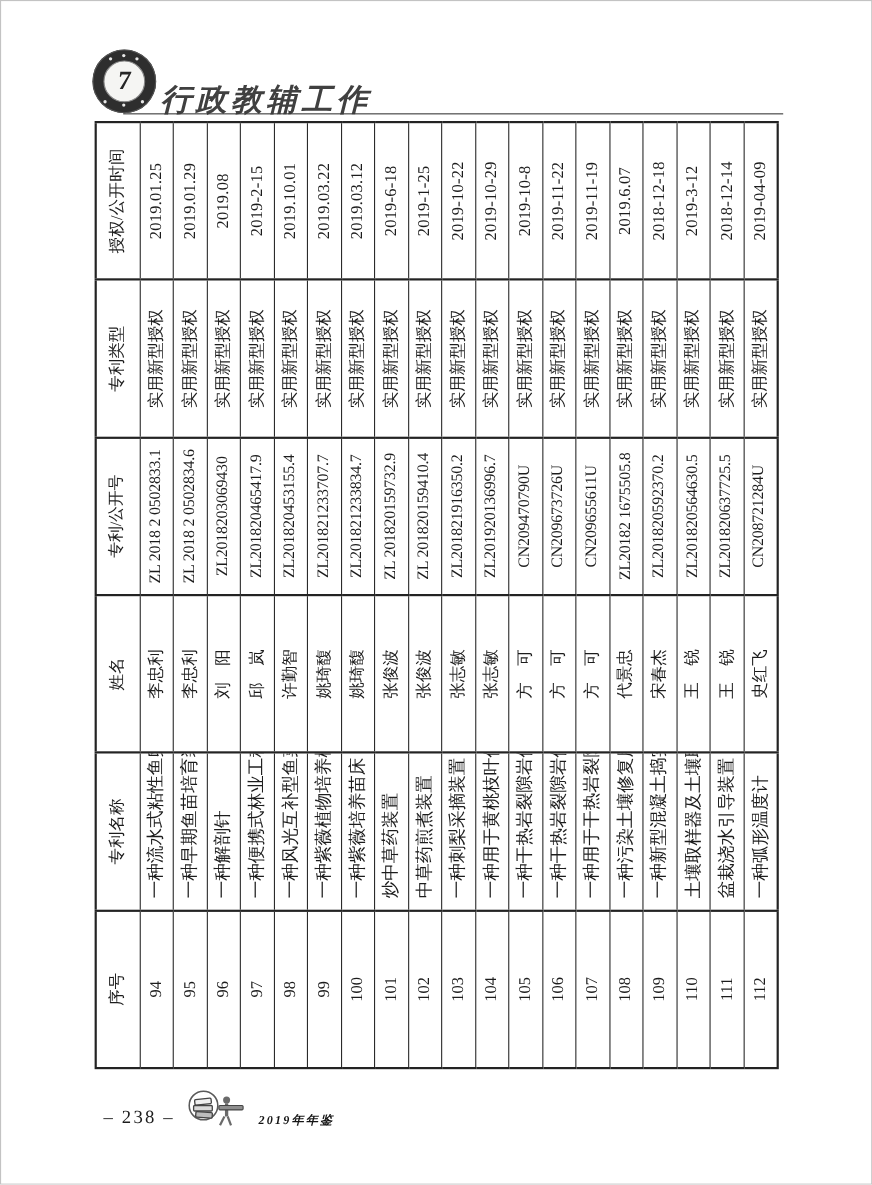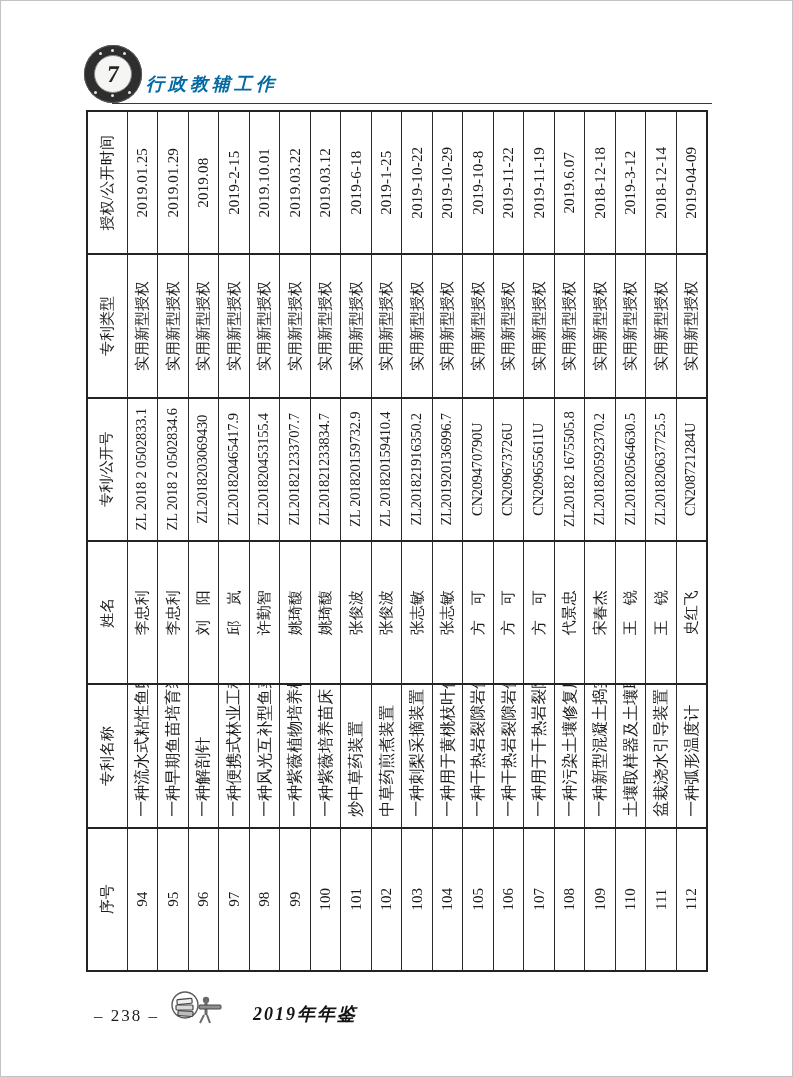--- a/index.html
+++ b/index.html
@@ -25,22 +25,22 @@
   }
   .logo-seven{
     font-size:24px;font-weight:bold;color:#262626;line-height:1;
     font-family:"Liberation Serif",serif;transform:skewX(-6deg);
   }
   .logo-dot{position:absolute;width:3px;height:3px;background:#e8e8e8;border-radius:50%;}
   .logo-dot.d1{top:7px;left:15px}.logo-dot.d2{top:4px;left:27px}
   .logo-dot.d3{top:7px;left:39px}.logo-dot.d4{bottom:9px;left:10px}
   .logo-dot.d5{bottom:6px;left:27px}.logo-dot.d6{bottom:9px;left:44px}
   .section-title{
-    position:absolute;left:146px;top:72px;font-size:18px;font-style:italic;
-    font-weight:600;letter-spacing:4px;color:#0369a1;
+    position:absolute;left:146px;top:72px;font-size:28px;font-style:italic;
+    font-weight:600;letter-spacing:4px;color:#404040;
   }
   .header-rule{
     position:absolute;left:112px;top:103px;width:600px;height:0;
     border-bottom:1.5px solid #3a3a3a;z-index:1;
   }
 
   
   .table-rotator{
     position:absolute;left:86px;top:110px;width:862px;height:622px;
     transform-origin:0 0;
@@ -65,23 +65,22 @@
   .patent-table .c5{letter-spacing:0.2px;}
 
   
   .footer{
     position:absolute;left:94px;top:992px;height:34px;
     display:flex;align-items:flex-end;gap:10px;
   }
   .page-number{font-size:17px;letter-spacing:2px;color:#1c1c1c;}
   .books-clipart{display:inline-block;width:56px;height:36px;}
   .yearbook-label{
-    font-size:18px;font-weight:700;font-style:italic;color:#141414;
+    font-size:11px;font-weight:700;font-style:italic;color:#141414;
     letter-spacing:2px;
-    margin-left:18px;
   }
 </style>
 </head>
 <body>
 
 <div class="page-frame"></div>
 
 <div class="logo">
   <span class="logo-dot d1"></span>
   <span class="logo-dot d2"></span>

